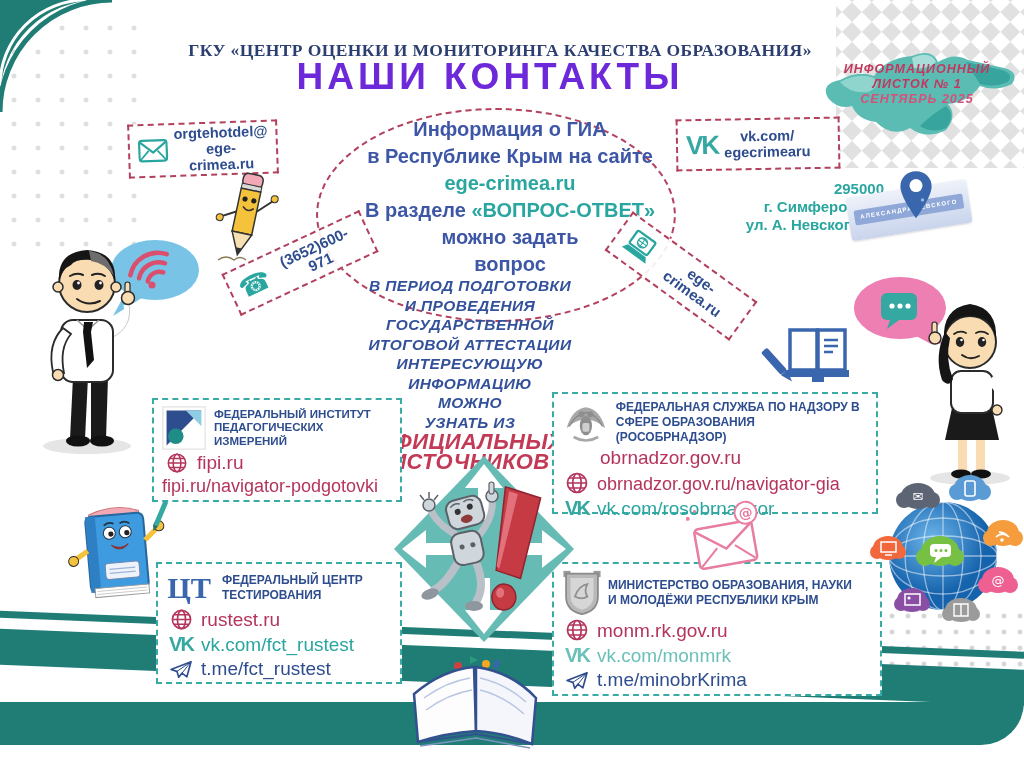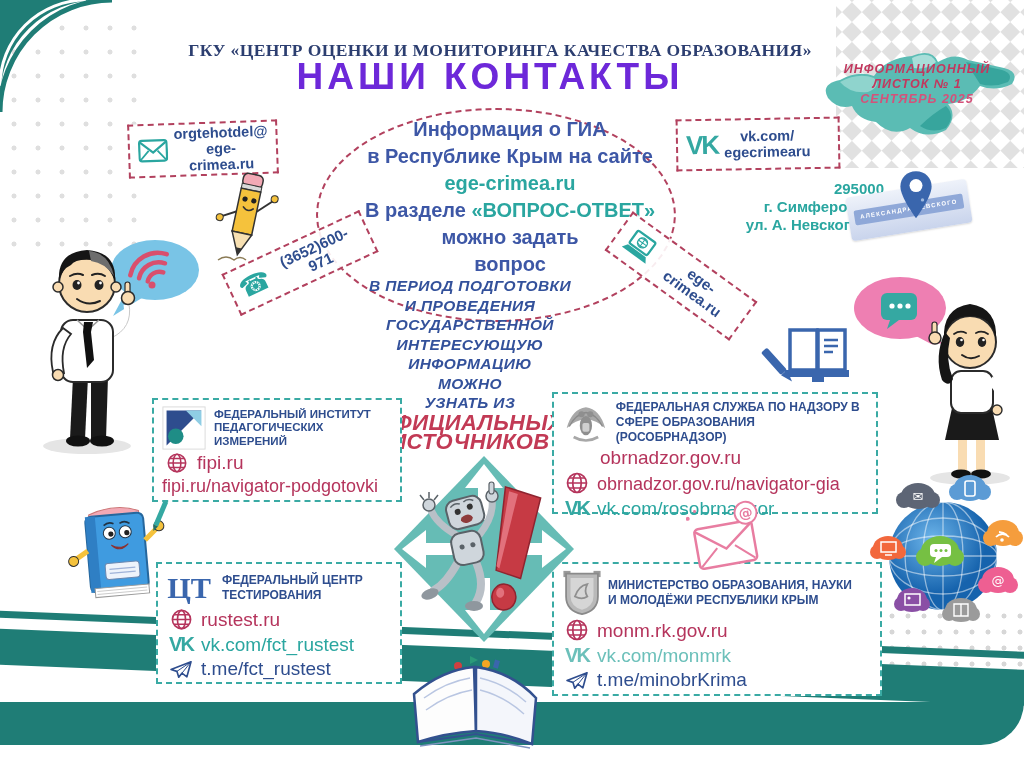--- a/index.html
+++ b/index.html
@@ -155,20 +155,21 @@
   <svg class="abs" style="left:896px;top:170px;" width="40" height="52" viewBox="0 0 30 40">
     <path d="M15,1 C7.8,1 3,6.2 3,12.6 C3,21 15,37 15,37 C15,37 27,21 27,12.6 C27,6.2 22.2,1 15,1 Z" fill="#3a66ad"></path>
     <circle cx="15" cy="12" r="5" fill="#fff"></circle>
     <circle cx="20" cy="23" r="1.3" fill="#9db8dd"></circle>
   </svg>
 
   <div class="period">
     <div>В ПЕРИОД ПОДГОТОВКИ</div>
     <div>И ПРОВЕДЕНИЯ</div>
     <div>ГОСУДАРСТВЕННОЙ</div>
+    <div>ИТОГОВОЙ АТТЕСТАЦИИ</div>
     <div>ИНТЕРЕСУЮЩУЮ</div>
     <div>ИНФОРМАЦИЮ</div>
     <div>МОЖНО</div>
     <div>УЗНАТЬ ИЗ</div>
     <div class="hl">ОФИЦИАЛЬНЫХ</div>
     <div class="hl">ИСТОЧНИКОВ</div>
   </div>
 
   <div class="box" style="left:152px;top:398px;width:250px;height:104px;">
     <div class="box-head">

